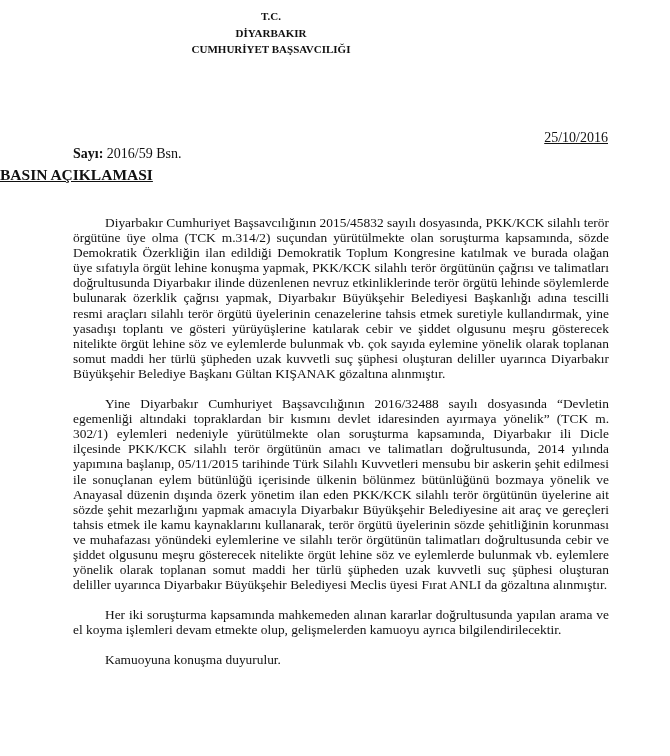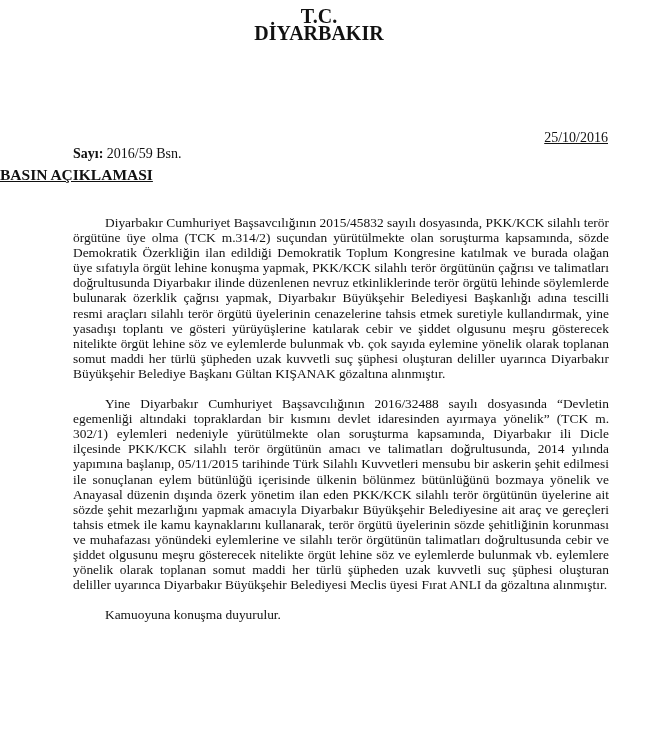--- a/index.html
+++ b/index.html
@@ -3,21 +3,21 @@
   <meta charset="utf-8">
   <style>
     html, body { margin: 0; padding: 0; background: #ffffff; }
     body {
       width: 670px; height: 756px; overflow: hidden; position: relative;
       font-family: "Liberation Serif", "DejaVu Serif", serif;
       color: #111111;
     }
     .header {
       position: absolute; top: 8px; left: 0; width: 542px;
-      text-align: center; font-weight: bold; font-size: 20px; line-height: 16.5px; padding-left: 48px;
+      text-align: center; font-weight: bold; font-size: 11px; line-height: 16.5px;
     }
     .header div { margin: 0; }
     .meta-row {
       position: absolute; top: 130px; left: 73px; width: 535px;
       font-size: 14px; line-height: 16px;
     }
     .meta-left { position: absolute; left: 0; top: 16px; white-space: nowrap; }
     .meta-left b { font-weight: bold; }
     .meta-right { position: absolute; right: 0; top: 0; font-weight: normal; text-decoration: underline; white-space: nowrap; }
     .title {
@@ -30,26 +30,28 @@
     }
     .para { text-indent: 32px; margin: 8px 0 15px 0; }
     .para.last { margin-bottom: 0; }
   </style>
 </head>
 <body>
 
 <div class="header">
   <div>T.C.</div>
   <div>DİYARBAKIR</div>
+  <div>CUMHURİYET BAŞSAVCILIĞI</div>
 </div>
 
 <div class="meta-row">
   <div class="meta-left"><b>Sayı:</b><span> 2016/59 Bsn.</span></div>
   <div class="meta-right">25/10/2016</div>
 </div>
 
 <div class="title">BASIN AÇIKLAMASI</div>
 
 <div class="body">
   <p class="para">Diyarbakır Cumhuriyet Başsavcılığının 2015/45832 sayılı dosyasında, PKK/KCK silahlı terör örgütüne üye olma (TCK m.314/2) suçundan yürütülmekte olan soruşturma kapsamında, sözde Demokratik Özerkliğin ilan edildiği Demokratik Toplum Kongresine katılmak ve burada olağan üye sıfatıyla örgüt lehine konuşma yapmak, PKK/KCK silahlı terör örgütünün çağrısı ve talimatları doğrultusunda Diyarbakır ilinde düzenlenen nevruz etkinliklerinde terör örgütü lehinde söylemlerde bulunarak özerklik çağrısı yapmak, Diyarbakır Büyükşehir Belediyesi Başkanlığı adına tescilli resmi araçları silahlı terör örgütü üyelerinin cenazelerine tahsis etmek suretiyle kullandırmak, yine yasadışı toplantı ve gösteri yürüyüşlerine katılarak cebir ve şiddet olgusunu meşru gösterecek nitelikte örgüt lehine söz ve eylemlerde bulunmak vb. çok sayıda eylemine yönelik olarak toplanan somut maddi her türlü şüpheden uzak kuvvetli suç şüphesi oluşturan deliller uyarınca Diyarbakır Büyükşehir Belediye Başkanı Gültan KIŞANAK gözaltına alınmıştır.</p>
   <p class="para">Yine Diyarbakır Cumhuriyet Başsavcılığının 2016/32488 sayılı dosyasında “Devletin egemenliği altındaki topraklardan bir kısmını devlet idaresinden ayırmaya yönelik” (TCK m. 302/1) eylemleri nedeniyle yürütülmekte olan soruşturma kapsamında, Diyarbakır ili Dicle ilçesinde PKK/KCK silahlı terör örgütünün amacı ve talimatları doğrultusunda, 2014 yılında yapımına başlanıp, 05/11/2015 tarihinde Türk Silahlı Kuvvetleri mensubu bir askerin şehit edilmesi ile sonuçlanan eylem bütünlüğü içerisinde ülkenin bölünmez bütünlüğünü bozmaya yönelik ve Anayasal düzenin dışında özerk yönetim ilan eden PKK/KCK silahlı terör örgütünün üyelerine ait sözde şehit mezarlığını yapmak amacıyla Diyarbakır Büyükşehir Belediyesine ait araç ve gereçleri tahsis etmek ile kamu kaynaklarını kullanarak, terör örgütü üyelerinin sözde şehitliğinin korunması ve muhafazası yönündeki eylemlerine ve silahlı terör örgütünün talimatları doğrultusunda cebir ve şiddet olgusunu meşru gösterecek nitelikte örgüt lehine söz ve eylemlerde bulunmak vb. eylemlere yönelik olarak toplanan somut maddi her türlü şüpheden uzak kuvvetli suç şüphesi oluşturan deliller uyarınca Diyarbakır Büyükşehir Belediyesi Meclis üyesi Fırat ANLI da gözaltına alınmıştır.</p>
+  <p class="para">Her iki soruşturma kapsamında mahkemeden alınan kararlar doğrultusunda yapılan arama ve el koyma işlemleri devam etmekte olup, gelişmelerden kamuoyu ayrıca bilgilendirilecektir.</p>
   <p class="para last">Kamuoyuna konuşma duyurulur.</p>
 </div>
 
 </body></html>

